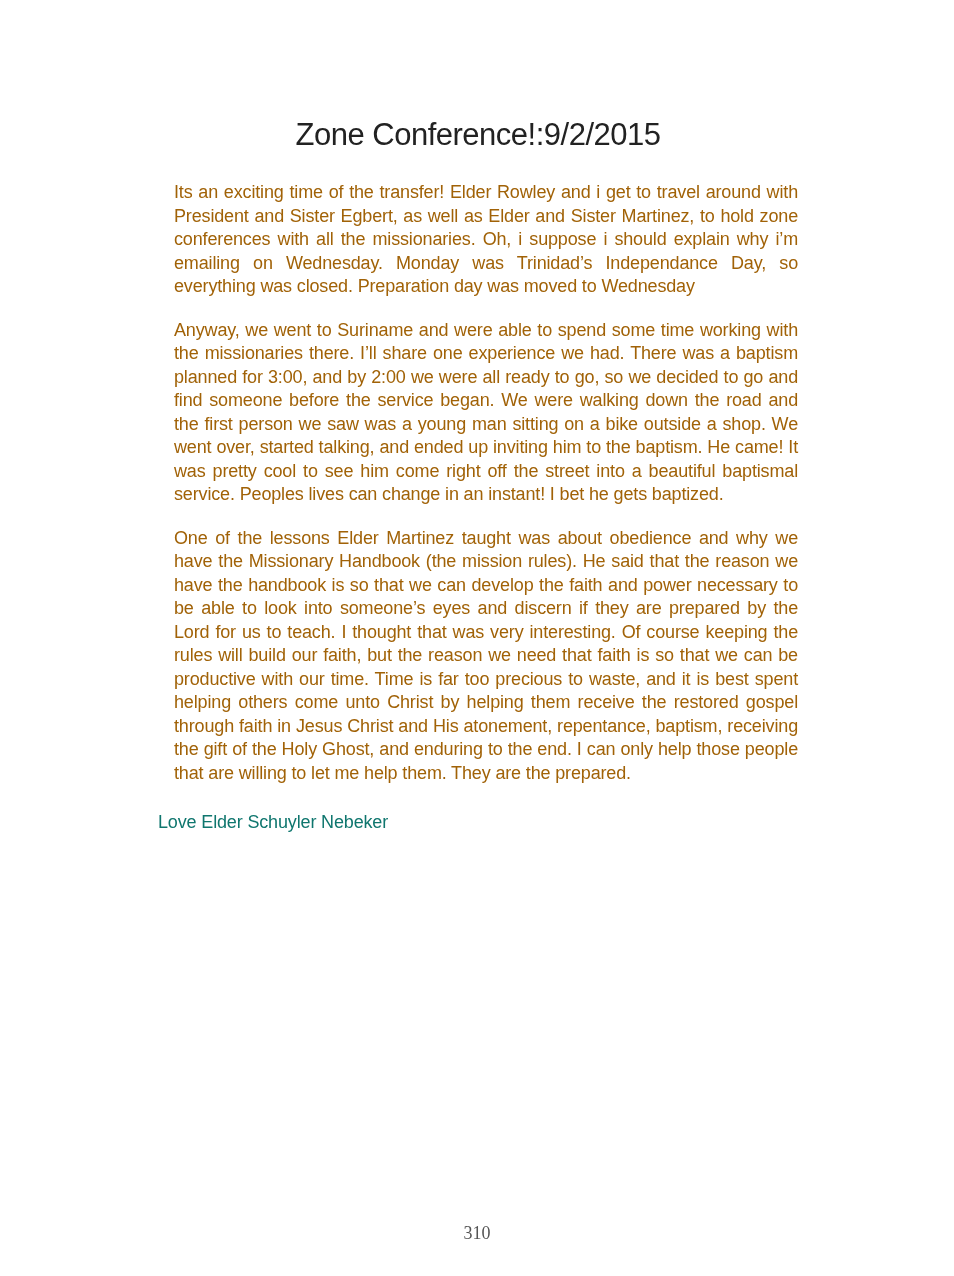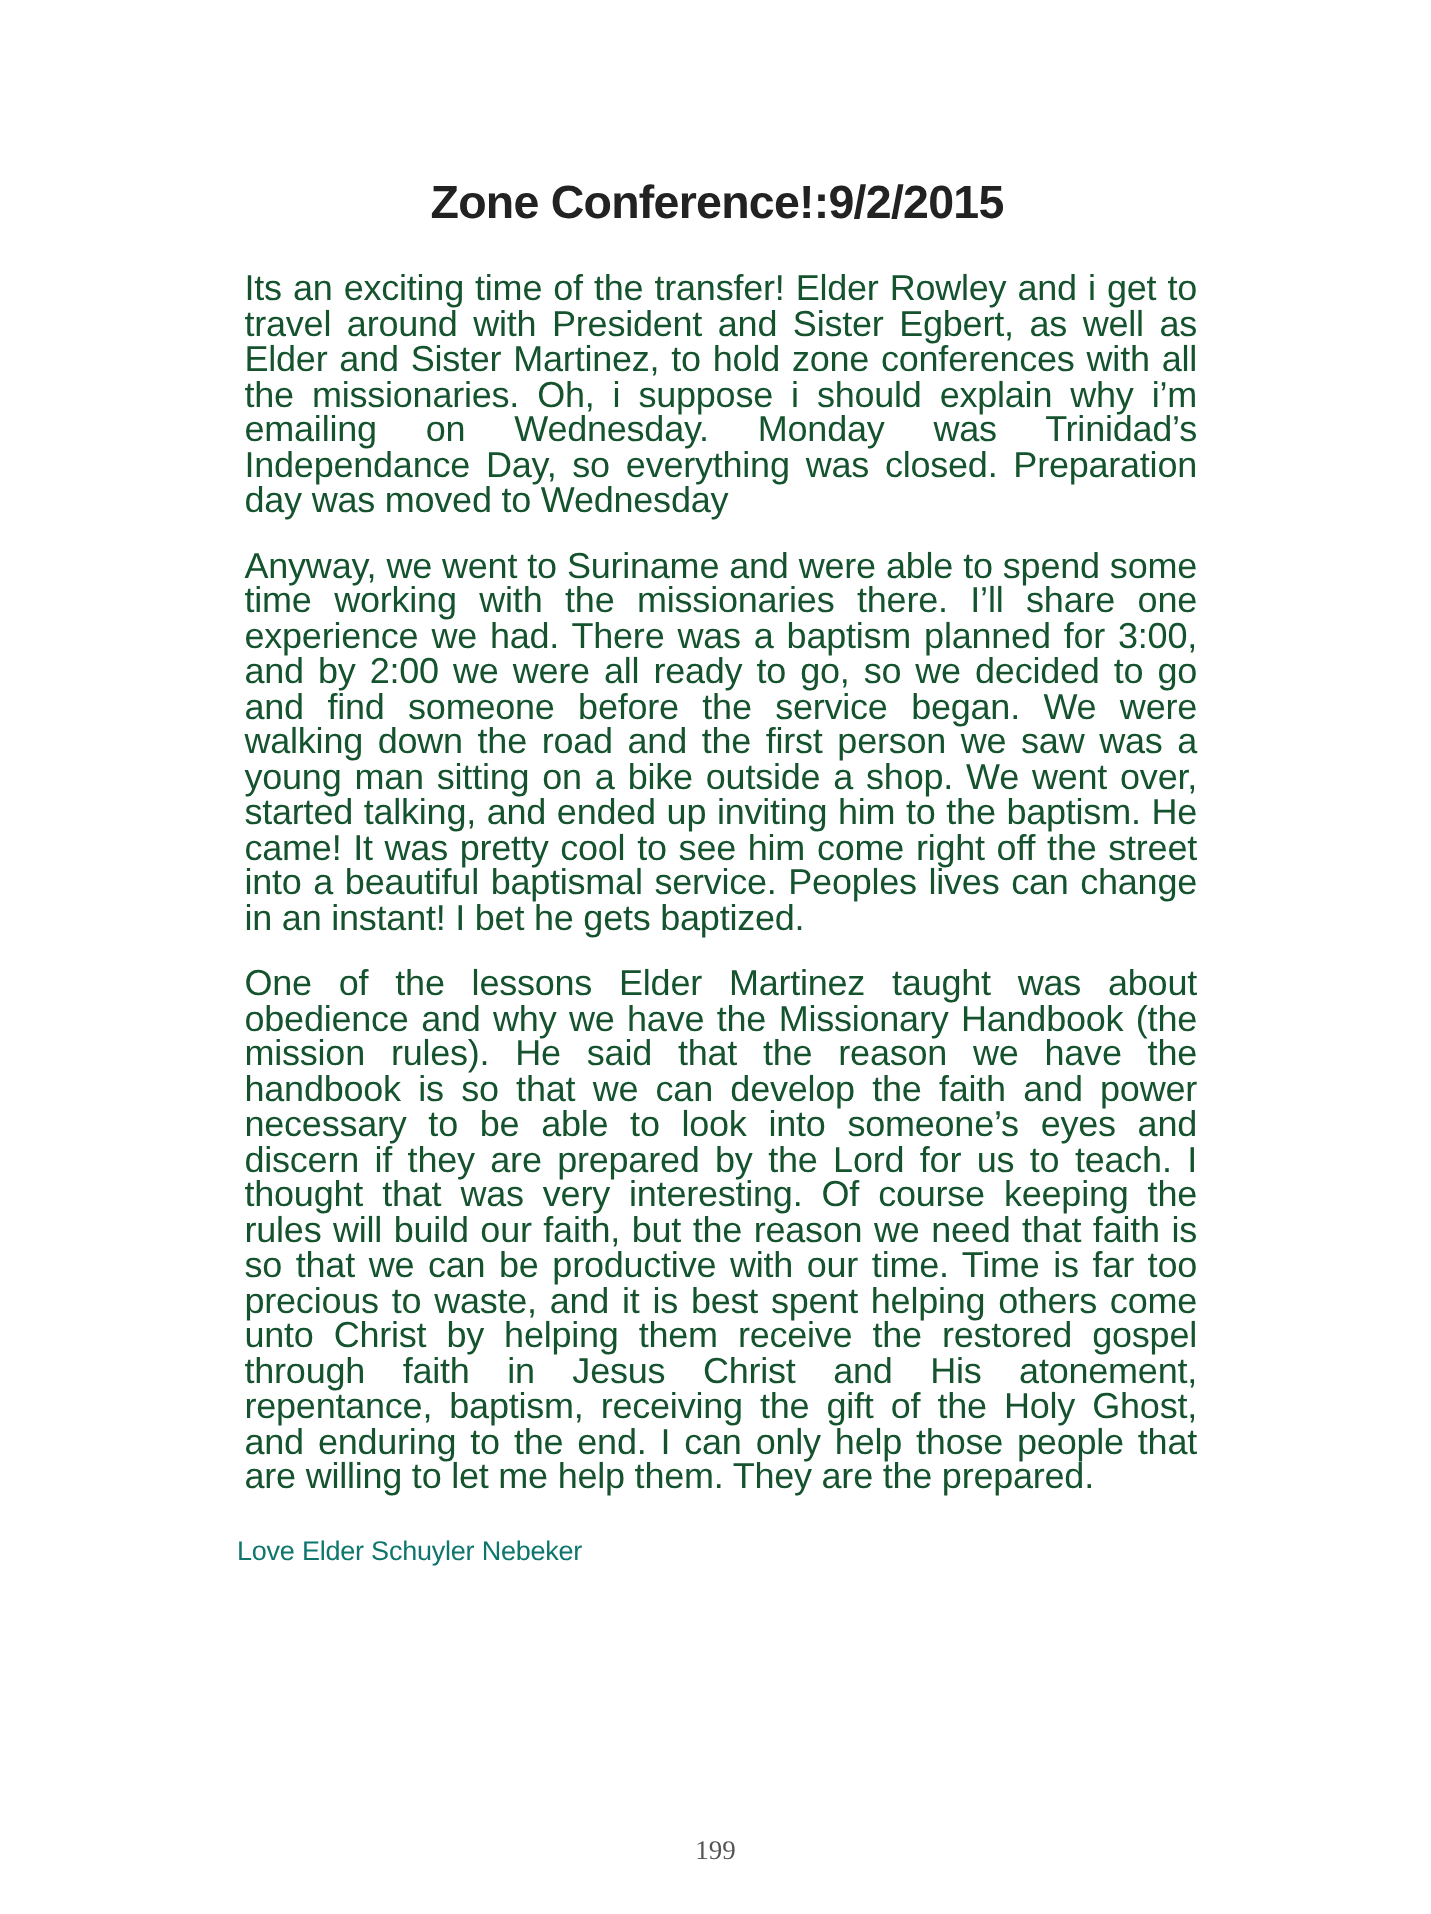--- a/index.html
+++ b/index.html
@@ -18,32 +18,32 @@
   .content {
     position: absolute;
     left: 158px;
     top: 116px;
     width: 640px;
   }
   .title {
     margin: 0 0 27px 0;
     font-size: 31px;
     line-height: 38px;
-    font-weight: 700;
+    font-weight: 400;
     letter-spacing: -0.5px;
     text-align: center;
     color: #222222;
   }
   .para {
-    margin: 0 0 20px 5px;
-    font-size: 24px;
+    margin: 0 0 20px 16px;
+    font-size: 18px;
     line-height: 23.5px;
     letter-spacing: -0.15px;
     text-align: justify;
-    color: #14532d;
+    color: #a16207;
   }
   .para.no-gap {
     margin-bottom: 0;
   }
   .signature {
     margin: 26px 0 0 0;
     font-size: 18px;
     line-height: 23.5px;
     letter-spacing: -0.15px;
     text-align: left;
@@ -71,14 +71,14 @@
 
     <p class="para">Anyway, we went to Suriname and were able to spend some time working with the missionaries there. I’ll share one experience we had. There was a baptism planned for 3:00, and by 2:00 we were all ready to go, so we decided to go and find someone before the service began. We were walking down the road and the first person we saw was a young man sitting on a bike outside a shop. We went over, started talking, and ended up inviting him to the baptism. He came! It was pretty cool to see him come right off the street into a beautiful baptismal service. Peoples lives can change in an instant! I bet he gets baptized.</p>
 
     <p class="para">One of the lessons Elder Martinez taught was about obedience and why we have the Missionary Handbook (the mission rules). He said that the reason we have the handbook is so that we can develop the faith and power necessary to be able to look into someone’s eyes and discern if they are prepared by the Lord for us to teach. I thought that was very interesting. Of course keeping the rules will build our faith, but the reason we need that faith is so that we can be productive with our time. Time is far too precious to waste, and it is best spent helping others come unto Christ by helping them receive the restored gospel through faith in Jesus Christ and His atonement, repentance, baptism, receiving the gift of the Holy Ghost, and enduring to the end. I can only help those people that are willing to let me help them. They are the prepared.</p>
 
 
 
     <p class="signature">Love Elder Schuyler Nebeker</p>
   </div>
 
-  <div class="page-number">199</div>
+  <div class="page-number">310</div>
 </div>
 
 </body></html>

